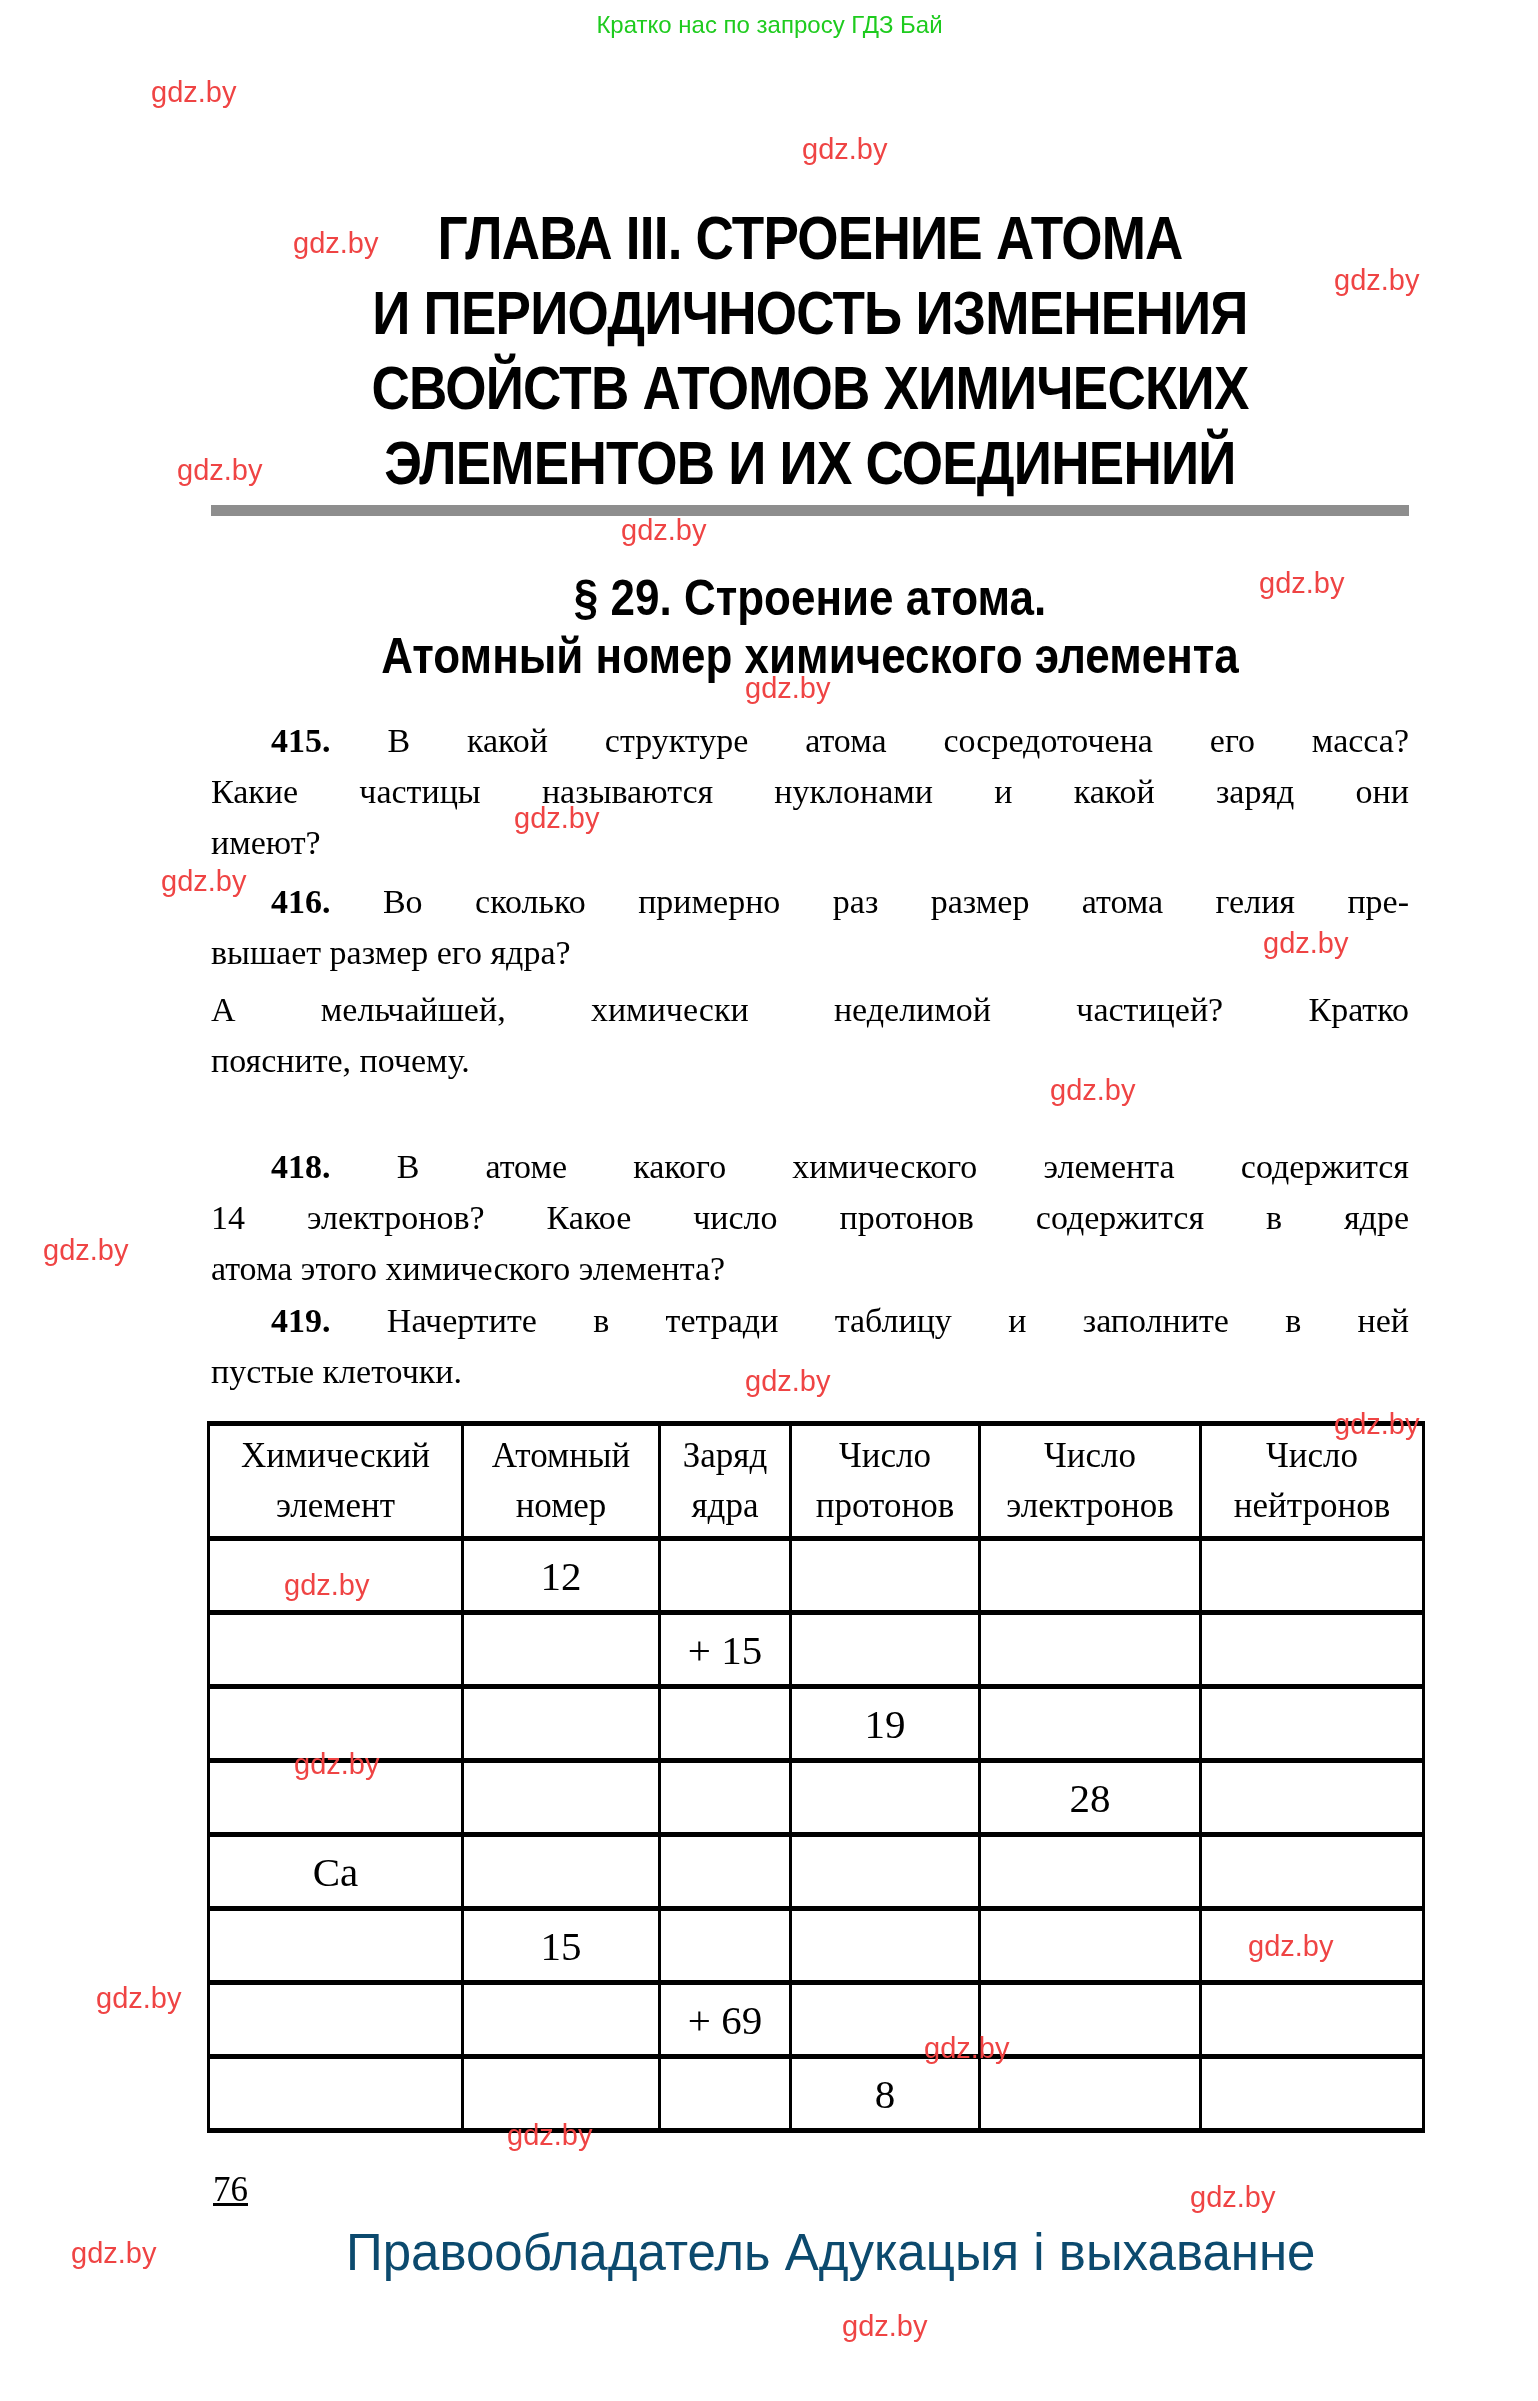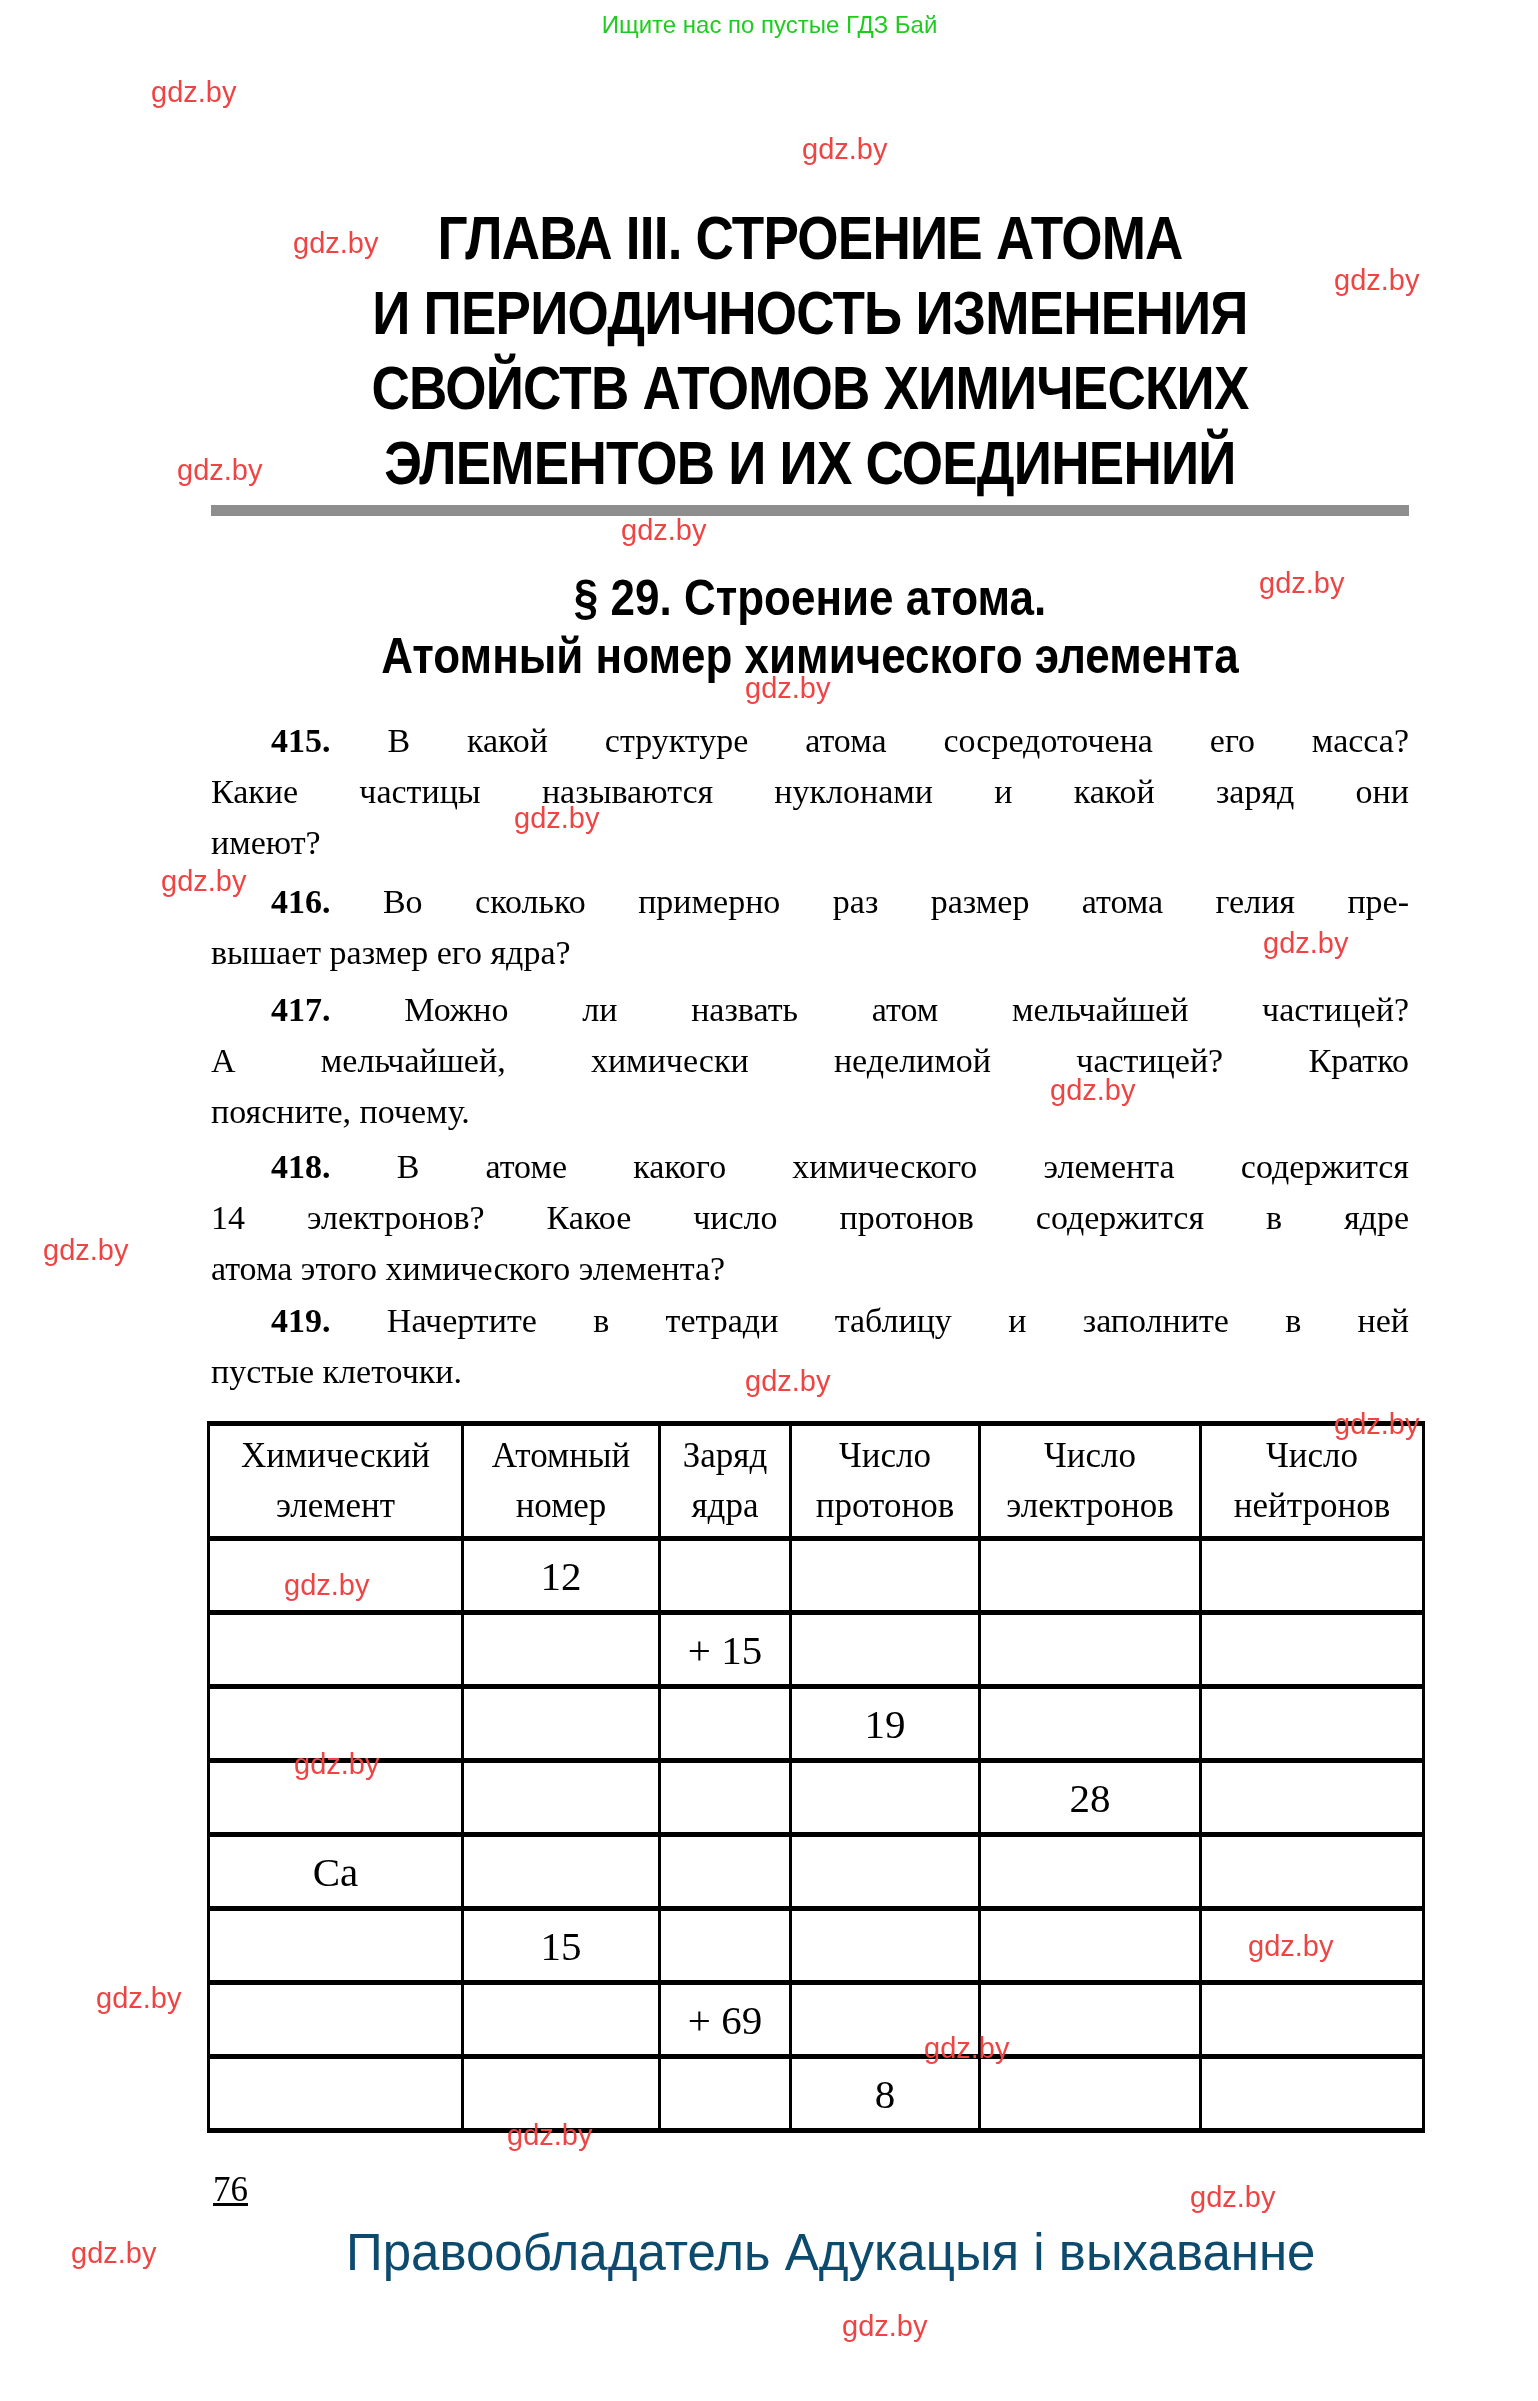--- a/index.html
+++ b/index.html
@@ -77,21 +77,21 @@
   .footer-links {
     position:absolute; left:0; right:0; top:2360px;
     text-align:left;
     font-family:"Liberation Sans", sans-serif;
     font-size:23px; color:#2353d9;margin-top:40px;
   }
 </style>
 </head>
 <body>
 
-<div class="banner">Ищите нас по пустые ГДЗ Бай</div>
+<div class="banner">Кратко нас по запросу ГДЗ Бай</div>
 
 <div class="chapter-title">
   <div>ГЛАВА III. СТРОЕНИЕ АТОМА</div>
   <div>И ПЕРИОДИЧНОСТЬ ИЗМЕНЕНИЯ</div>
   <div>СВОЙСТВ АТОМОВ ХИМИЧЕСКИХ</div>
   <div>ЭЛЕМЕНТОВ И ИХ СОЕДИНЕНИЙ</div>
 </div>
 
 <div class="bar"></div>
 
@@ -105,21 +105,20 @@
   <div class="jl">Какие частицы называются нуклонами и какой заряд они</div>
   <div>имеют?</div>
 </div>
 
 <div class="para" style="top:876px">
   <div class="jl ind"><span class="pnum">416.</span> <span>Во сколько примерно раз размер атома гелия пре-</span></div>
   <div>вышает размер его ядра?</div>
 </div>
 
 <div class="para" style="top:984px">
-  <div class="jl ind"><span class="pnum">417.</span> <span>Можно ли назвать атом мельчайшей частицей?</span></div>
   <div class="jl">А мельчайшей, химически неделимой частицей? Кратко</div>
   <div>поясните, почему.</div>
 </div>
 
 <div class="para" style="top:1141px">
   <div class="jl ind"><span class="pnum">418.</span> <span>В атоме какого химического элемента содержится</span></div>
   <div class="jl">14 электронов? Какое число протонов содержится в ядре</div>
   <div>атома этого химического элемента?</div>
 </div>
 

